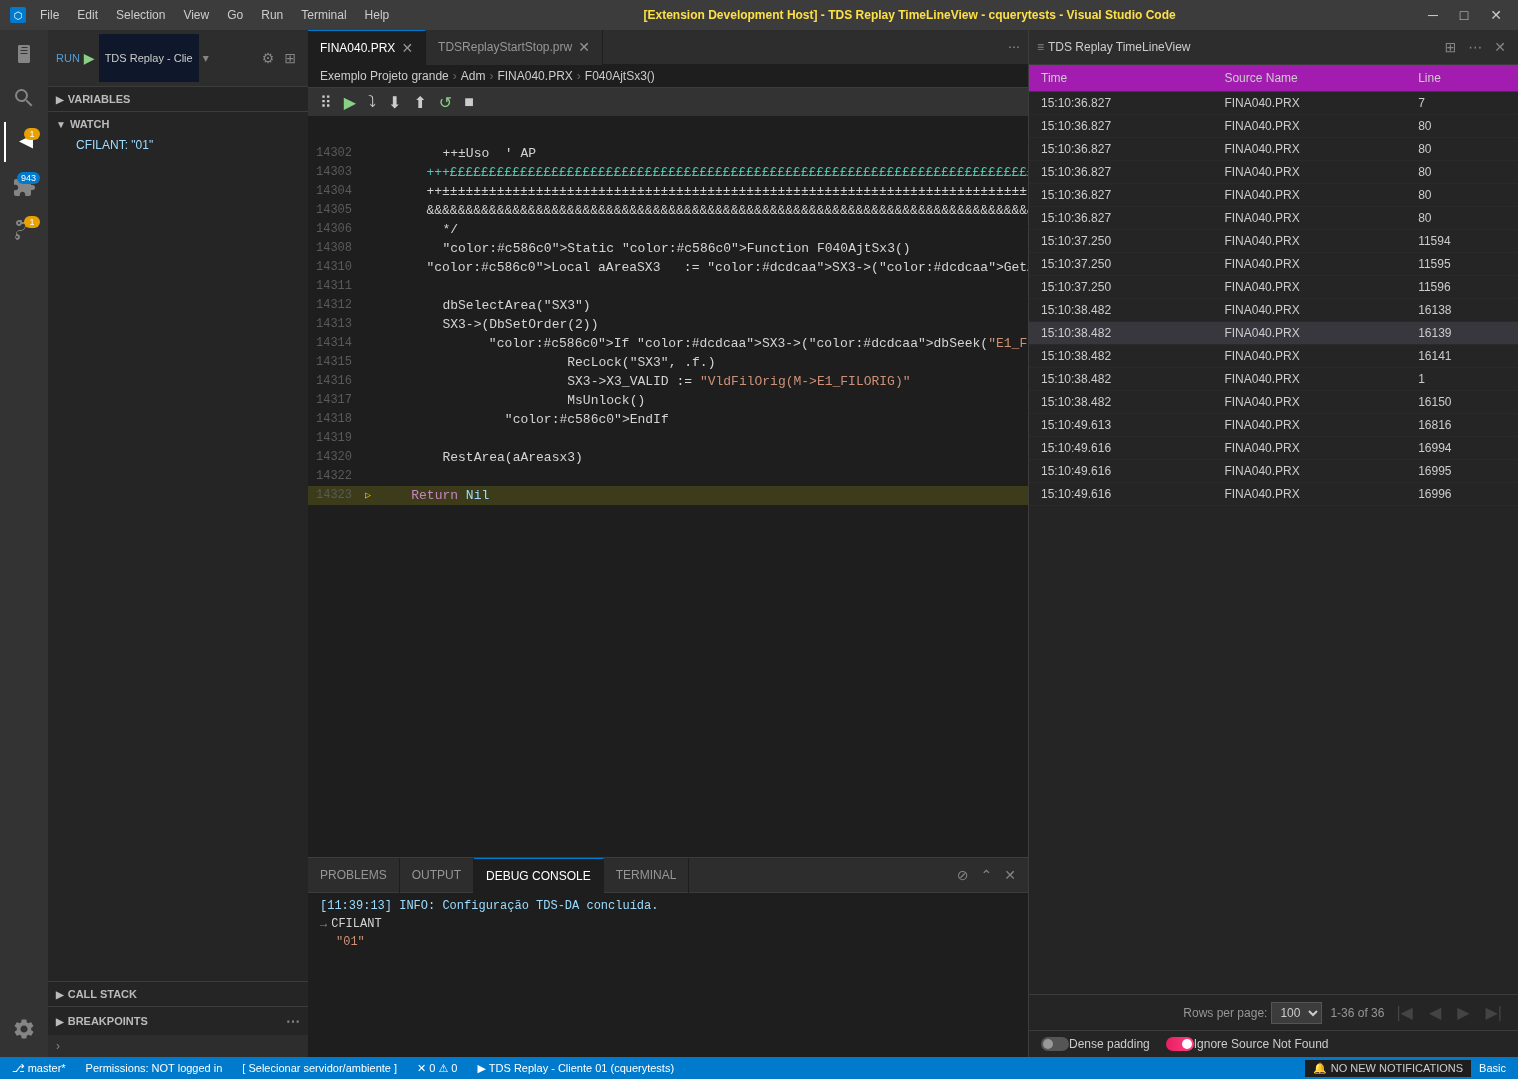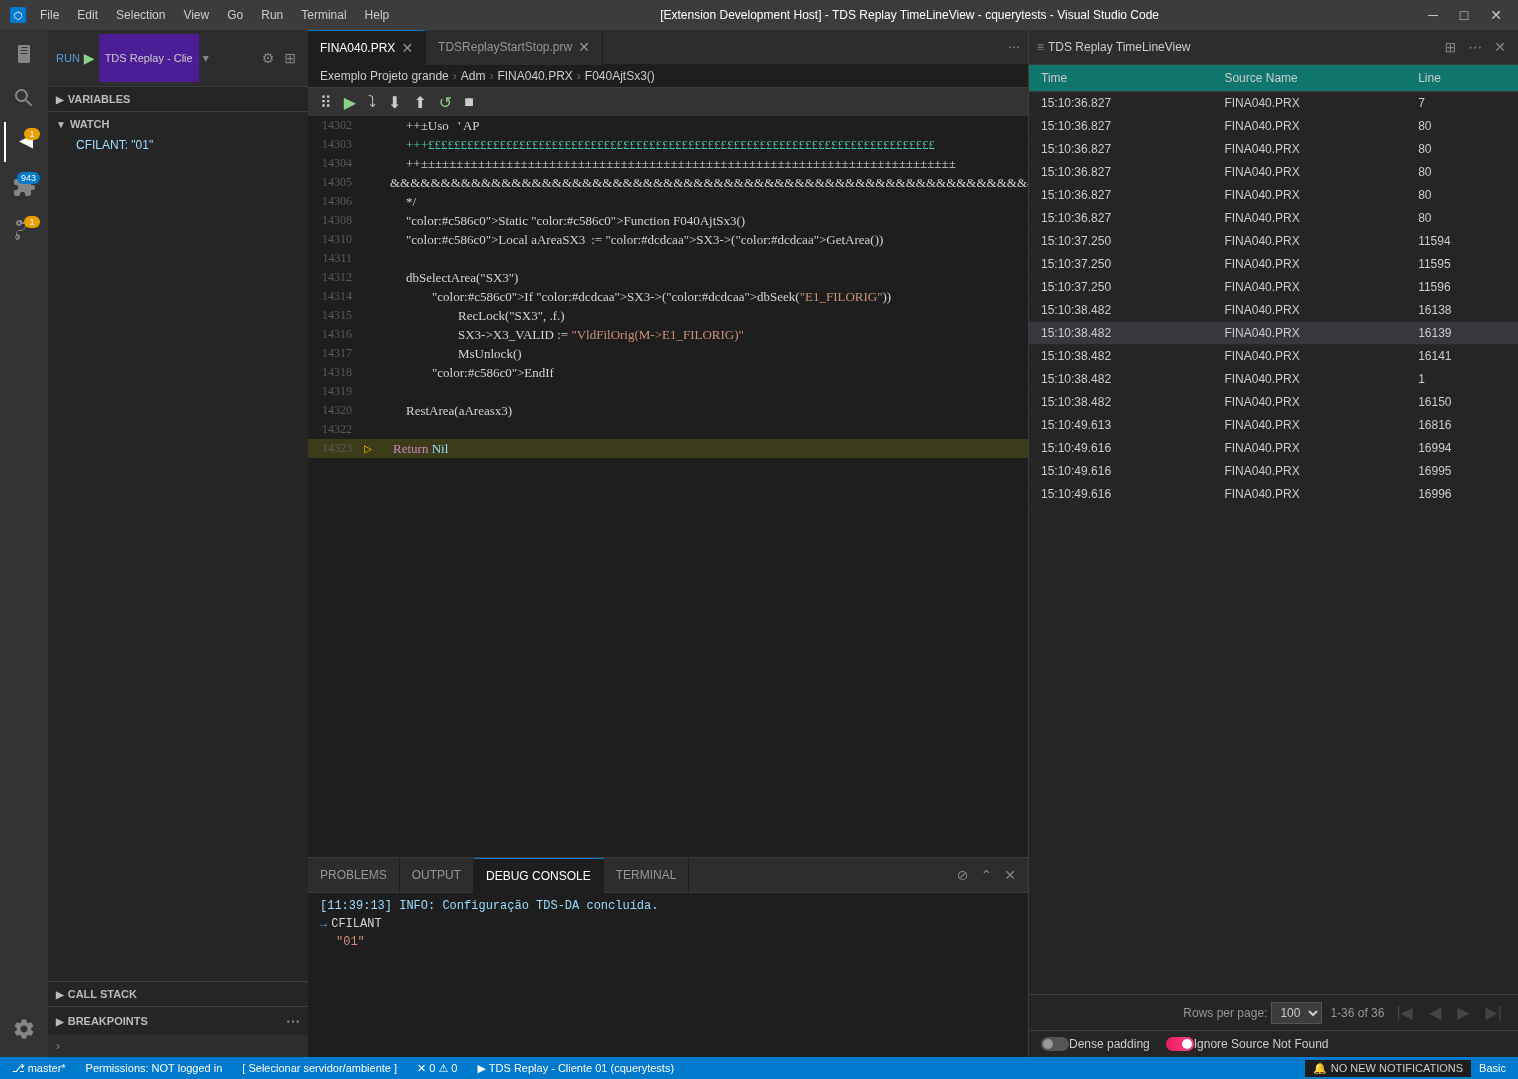--- a/index.html
+++ b/index.html
@@ -19,21 +19,21 @@
     .title-bar {
       background: #3c3c3c;
       height: 30px;
       display: flex;
       align-items: center;
       justify-content: space-between;
       padding: 0 10px;
       flex-shrink: 0;
     }
     .title-bar-left { display: flex; align-items: center; gap: 6px; }
-    .title-bar-center { color: #ffffff; font-size: 12px; }
+    .title-bar-center { color: #fde047; font-size: 12px; font-weight: bold; }
     .title-bar-right { display: flex; gap: 10px; }
     .title-bar-btn { color: #cccccc; cursor: pointer; font-size: 14px; padding: 2px 6px; }
     .app-icon { width: 16px; height: 16px; background: #007acc; border-radius: 2px; display: flex; align-items: center; justify-content: center; font-size: 10px; color: white; }
     .menu-items { display: flex; gap: 2px; }
     .menu-item { padding: 4px 8px; cursor: pointer; font-size: 12px; }
 
     
     .main-layout {
       display: flex;
       flex: 1;
@@ -225,23 +225,24 @@
       font-size: 16px;
       padding: 2px 4px;
       border-radius: 3px;
     }
 
     
     .code-editor {
       flex: 1;
       overflow: auto;
       background: #1e1e1e;
-      font-family: Liberation Serif, serif;
+      font-family: Liberation Mono, monospace;
       font-size: 13px;
       line-height: 19px;
+      margin-top: 28px;
     }
     .code-line {
       display: flex;
       align-items: flex-start;
       padding: 0;
       min-height: 19px;
     }
     .code-line.highlighted { background: #ffff0022; }
     .line-num {
       color: #5a5a5a;
@@ -300,21 +301,21 @@
     }
     .timeline-table::-webkit-scrollbar { width: 8px; }
     .timeline-table::-webkit-scrollbar-track { background: #1e1e1e; }
     .timeline-table::-webkit-scrollbar-thumb { background: #424242; }
 
     table {
       width: 100%;
       border-collapse: collapse;
     }
     th {
-      background: #0f766e;
+      background: #a21caf;
       color: #cccccc;
       font-weight: 400;
       font-size: 12px;
       padding: 6px 12px;
       text-align: left;
       border-bottom: 1px solid #3c3c3c;
       position: sticky;
       top: 0;
       z-index: 1;
     }
@@ -535,21 +536,21 @@
           </svg>
       </div>
     </div>
   </div>
 
   <div class="sidebar">
 
     <div class="debug-toolbar">
       <span style="color:#569cd6;font-size:11px;">RUN</span>
       <span style="color:#89d185;font-size:14px;cursor:pointer;">▶</span>
-      <span style="color:#cccccc;font-size:11px;background:#4c1d95;padding:18px 6px;cursor:pointer;">TDS Replay - Clie</span>
+      <span style="color:#cccccc;font-size:11px;background:#0f172a;padding:18px 6px;cursor:pointer;">TDS Replay - Clie</span>
       <span style="color:#858585;font-size:12px;cursor:pointer;">▾</span>
       <div class="debug-icons">
         <span class="debug-icon-btn">⚙</span>
         <span class="debug-icon-btn">⊞</span>
       </div>
     </div>
 
     <div class="sidebar-section">
       <div class="sidebar-section-header">
         <span class="chevron">▶</span>
@@ -657,20 +658,25 @@
         </div>
         <div class="code-line">
           <span class="line-num">14311</span>
           <span class="line-gutter"></span>
           <span class="code-text"></span>
         </div>
         <div class="code-line">
           <span class="line-num">14312</span>
           <span class="line-gutter"></span>
           <span class="code-text">	dbSelectArea("SX3")</span>
+        </div>
+        <div class="code-line">
+          <span class="line-num">14313</span>
+          <span class="line-gutter"></span>
+          <span class="code-text">	SX3-&gt;(DbSetOrder(2))</span>
         </div>
         <div class="code-line">
           <span class="line-num">14314</span>
           <span class="line-gutter"></span>
           <span class="code-text">		<span style="&lt;span">"color:#c586c0"</span>&gt;If <span style="&lt;span">"color:#dcdcaa"</span>&gt;SX3-&gt;(<span style="&lt;span">"color:#dcdcaa"</span>&gt;dbSeek(<span style="color:#ce9178">"E1_FILORIG"</span>))</span>
         </div>
         <div class="code-line">
           <span class="line-num">14315</span>
           <span class="line-gutter"></span>
           <span class="code-text">			RecLock("SX3", .f.)</span>

